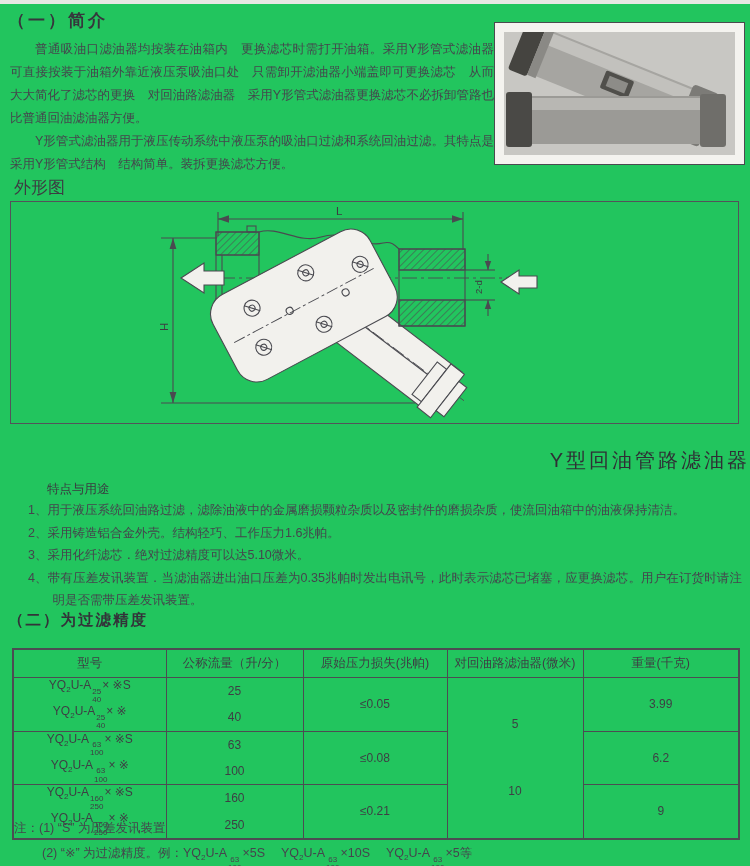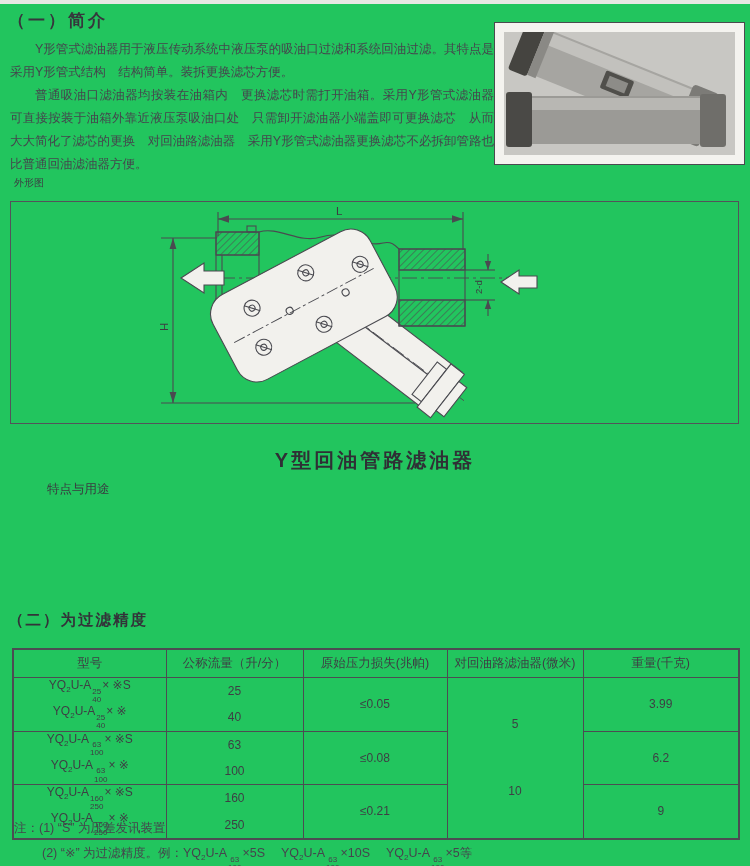--- a/index.html
+++ b/index.html
@@ -9,23 +9,23 @@
     background:#22c55e; overflow:hidden;
     font-family:"Liberation Sans","DejaVu Sans",sans-serif;
     color:#3e3e44;
   }
   .abs{position:absolute;}
   .h1{left:8px; top:5px; font-size:17px; font-weight:bold; letter-spacing:3px; color:#36363c;}
   .intro{left:10px; top:34px; width:484px;}
   .intro p{margin:0; text-indent:2em; font-size:12.5px; line-height:23px; text-align:justify; color:#45454d;}
   .photo-box{left:494px; top:18px; width:251px; height:143px; border:1px solid #4a4a4f;
     background:#f4f3ef; box-sizing:border-box; padding:9px;}
-  .outline-label{left:14px; top:172px; font-size:10px; color:#3c3c42;}
+  .outline-label{left:14px; top:172px; font-size:17px; color:#3c3c42;}
   .drawing-box{left:10px; top:197px; width:729px; height:223px; border:1.5px solid #53535a; box-sizing:border-box;}
-  .title{left:0; top:443px; width:750px; text-align:center; font-size:20px; font-weight:bold; letter-spacing:3px; color:#2f2f35;}
+  .title{left:0; top:443px; width:750px; text-align:right; font-size:20px; font-weight:normal; letter-spacing:3px; color:#2f2f35;}
   .features-heading{left:47px; top:477px; font-size:12.5px; color:#3a3a40;}
   .features{left:28px; top:495px; width:714px;}
   .features ul{list-style:none; margin:0; padding:0;}
   .features li{font-size:12.5px; line-height:22.5px; padding-left:1.95em; text-indent:-1.95em; text-align:justify; color:#45454d;}
   .h2{left:8px; top:606px; font-size:15.5px; font-weight:bold; letter-spacing:2px; color:#333339;}
   .spec{left:12px; top:644px;}
   table.spec-table{border-collapse:collapse; table-layout:fixed; width:726px; background:transparent;}
   table.spec-table th, table.spec-table td{
     border-left:1px solid #4c4c52; border-right:1px solid #4c4c52;
     font-size:12px; color:#3e3e44; font-weight:normal;
@@ -48,22 +48,22 @@
   svg text{fill:#3d3d42; font-family:"Liberation Sans","DejaVu Sans",sans-serif;}
 </style>
 </head>
 <body>
 
 <div class="page">
 
   <div class="abs h1">（一）简介</div>
 
   <div class="abs intro">
+    <p>普通吸油口滤油器均按装在油箱内　更换滤芯时需打开油箱。采用Y形管式滤油器　可直接按装于油箱外靠近液压泵吸油口处　只需卸开滤油器小端盖即可更换滤芯　从而大大简化了滤芯的更换　对回油路滤油器　采用Y形管式滤油器更换滤芯不必拆卸管路也比普通回油滤油器方便。</p>
     <p>Y形管式滤油器用于液压传动系统中液压泵的吸油口过滤和系统回油过滤。其特点是采用Y形管式结构　结构简单。装拆更换滤芯方便。</p>
-    <p>普通吸油口滤油器均按装在油箱内　更换滤芯时需打开油箱。采用Y形管式滤油器　可直接按装于油箱外靠近液压泵吸油口处　只需卸开滤油器小端盖即可更换滤芯　从而大大简化了滤芯的更换　对回油路滤油器　采用Y形管式滤油器更换滤芯不必拆卸管路也比普通回油滤油器方便。</p>
   </div>
 
   <div class="abs photo-box">
     <svg width="231" height="123" viewBox="0 0 231 123">
       <rect width="231" height="123" fill="#c8c7c3"></rect>
       <g transform="rotate(22 110 52)">
         <rect x="14" y="26" width="198" height="48" rx="10" fill="#a6a5a1"></rect>
         <rect x="18" y="28" width="190" height="13" rx="6" fill="#c2c1bd"></rect>
         <rect x="6" y="22" width="20" height="56" rx="3" fill="#454440"></rect>
         <rect x="26" y="25" width="9" height="51" fill="#8a8985"></rect>
@@ -168,20 +168,28 @@
       <text x="325" y="13" font-size="11.5">L</text>
       <text transform="rotate(-90 153 124)" x="148" y="128" font-size="11.5">H</text>
       <text transform="rotate(-90 468 83)" x="459" y="86" font-size="9.5">2-d</text>
     </svg>
   </div>
 
   <div class="abs title">Y型回油管路滤油器</div>
 
   <div class="abs features-heading">特点与用途</div>
 
+  <div class="abs features">
+    <ul>
+      <li>1、用于液压系统回油路过滤，滤除油液中的金属磨损颗粒杂质以及密封件的磨损杂质，使流回油箱中的油液保持清洁。</li>
+      <li>2、采用铸造铝合金外壳。结构轻巧、工作压力1.6兆帕。</li>
+      <li>3、采用化纤滤芯．绝对过滤精度可以达5.10微米。</li>
+      <li>4、带有压差发讯装置．当滤油器进出油口压差为0.35兆帕时发出电讯号，此时表示滤芯已堵塞，应更换滤芯。用户在订货时请注明是否需带压差发讯装置。</li>
+    </ul>
+  </div>
 
   <div class="abs h2">（二）为过滤精度</div>
 
   <div class="abs spec">
     <table class="spec-table">
       <colgroup>
         <col style="width:153px">
           <col style="width:137px">
           <col style="width:144px">
           <col style="width:136px">

